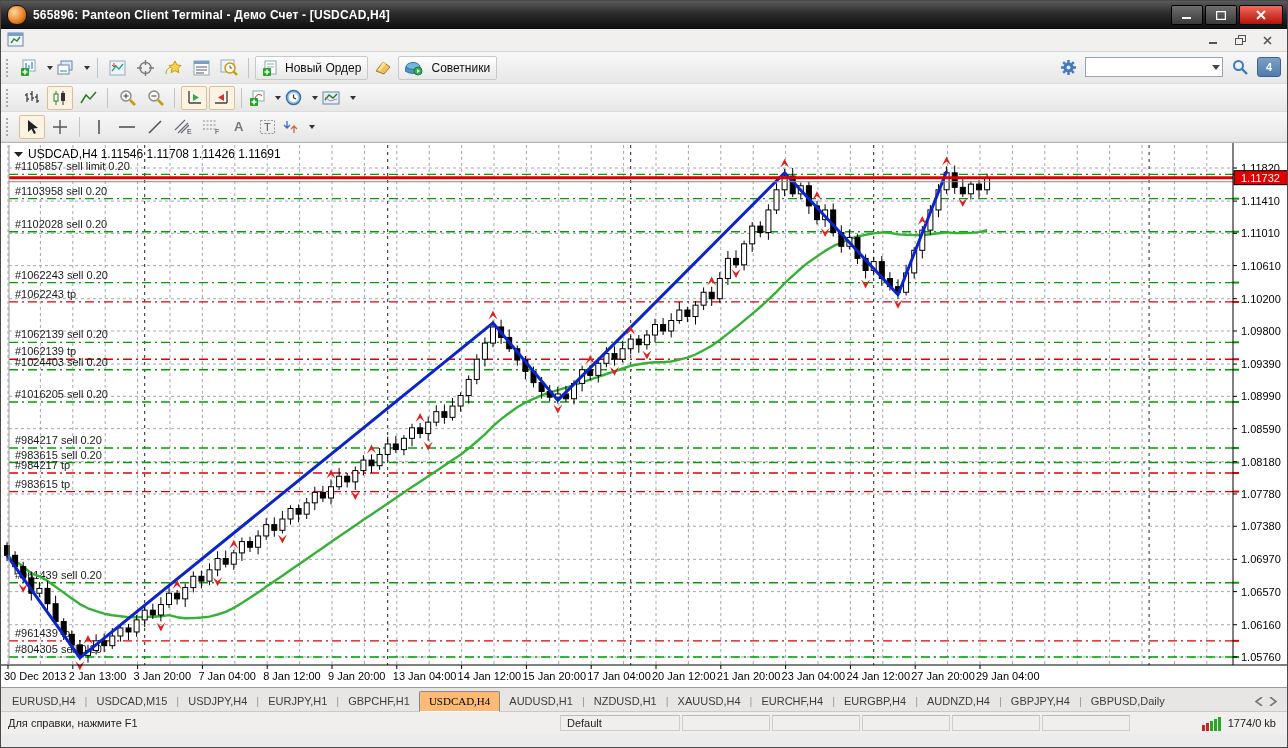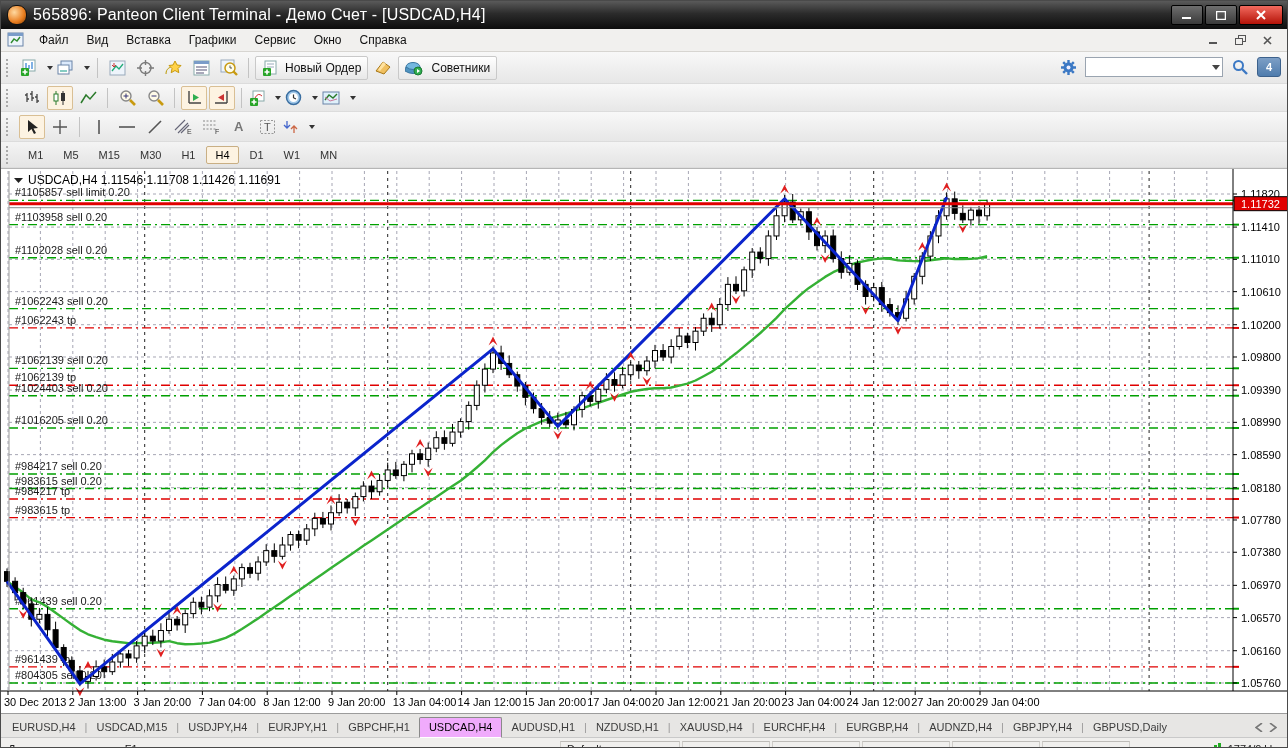--- a/index.html
+++ b/index.html
@@ -1,19 +1,19 @@
 <!DOCTYPE html>
 <html><head>
 <meta charset="utf-8">
 <style>
   html,body{margin:0;padding:0;}
   body{width:1288px;height:748px;font-family:"Liberation Sans",sans-serif;background:#ececec;overflow:hidden;border:1px solid #4a4a4a;box-sizing:border-box;}
   .titlebar{height:28px;background:linear-gradient(#5a5a5a,#2b2b2b 45%,#0d0d0d);display:flex;align-items:center;padding:0 4px;color:#fff;}
   .titlebar .app-ico{width:18px;height:18px;border-radius:9px;background:radial-gradient(circle at 35% 35%,#ffd9a0,#e87c1e 60%,#7a3c05);margin:0 6px 0 2px;border:1px solid #111;}
-  .titlebar .ttl{font-size:16px;font-weight:normal;letter-spacing:.2px;flex:1;white-space:nowrap;overflow:hidden;}
+  .titlebar .ttl{font-size:12px;font-weight:bold;letter-spacing:.2px;flex:1;white-space:nowrap;overflow:hidden;}
   .winbtns{display:flex;gap:2px;}
   .wbtn{width:30px;height:18px;border:1px solid #000;border-radius:2px;background:linear-gradient(#6e6e6e,#3a3a3a);display:flex;align-items:center;justify-content:center;}
   .wbtn.close{background:linear-gradient(#f26a5e,#b41207);width:42px;}
   .wbtn svg{display:block;}
   .menubar{height:22px;background:#f1f0ee;display:flex;align-items:center;border-bottom:1px solid #d7d5d1;padding:0 4px;}
   .menubar .doc-ico{width:17px;height:16px;margin:0 6px 0 2px;}
   .menu-item{font-size:12px;color:#111;padding:2px 9px;cursor:default;}
   .childbtns{margin-left:auto;display:flex;gap:3px;padding-right:4px;}
   .cbtn{width:24px;height:16px;display:flex;align-items:center;justify-content:center;background:#f1f0ee;}
   .toolbars{background:#ececec;}
@@ -29,21 +29,21 @@
   .tfbtn.active{background:#fdf3e2;border:1px solid #c9af84;color:#000;}
   .searchgrp{position:absolute;right:6px;top:3px;display:flex;align-items:center;gap:3px;}
   .srch-input{width:118px;height:18px;border:1px solid #9aa4b0;background:#fff;font-size:11px;padding:0 14px 0 4px;position:relative;}
   .srch-wrap{position:relative;display:flex;align-items:center;}
   .srch-dd{position:absolute;right:3px;width:0;height:0;border-left:4px solid transparent;border-right:4px solid transparent;border-top:5px solid #444;}
   .badge4{width:22px;height:18px;background:linear-gradient(#7d9fc6,#4f7cad);border:1px solid #3c618c;border-radius:3px;color:#fff;font-size:11px;font-weight:bold;display:flex;align-items:center;justify-content:center;}
   .chartwin{position:relative;height:544px;background:#fff;border-top:1px solid #b5b5b5;}
   .chartwin svg{position:absolute;left:0;top:0;}
   .tabsrow{height:24px;background:#e7e6e4;border-top:1px solid #9c9c9c;display:flex;align-items:flex-end;font-size:11px;padding:0 2px;box-sizing:border-box;}
   .symtab{padding:3px 9px 4px;color:#3c3c3c;white-space:nowrap;}
-  .symtab.active{background:#f0abfc;border:1px solid #8a8a8a;border-bottom:1px solid #fff;color:#000;margin-bottom:-1px;border-radius:2px 2px 0 0;}
+  .symtab.active{background:#fdba74;border:1px solid #8a8a8a;border-bottom:1px solid #fff;color:#000;margin-bottom:-1px;border-radius:2px 2px 0 0;font-family:Liberation Serif, serif;}
   .tabsep{color:#9a9a9a;padding:3px 0 4px;}
   .tabscroll{margin-left:auto;display:flex;gap:6px;padding:0 8px 5px 0;}
   .statusbar{height:22px;background:#f0efed;border-top:1px solid #c9c9c9;display:flex;align-items:center;font-size:11px;color:#222;}
   .scell{border:1px solid #cfcdc9;border-top-color:#bdbbb7;height:16px;display:flex;align-items:center;padding:0 6px;margin:0 1px;box-sizing:border-box;}
   .scell.help{width:556px;border:none;}
   .scell.profile{width:120px;}
   .scell.empty{width:88px;}
   .scell.traffic{margin-left:auto;border:none;display:flex;gap:6px;align-items:center;padding-right:10px;}
   text{font-family:"Liberation Sans",sans-serif;}
 </style>
@@ -71,29 +71,20 @@
       </div>
   </div>
 </div>
 
 <div class="menubar">
   <svg class="doc-ico" viewBox="0 0 17 16">
     <rect x="1" y="1" width="15" height="13" fill="#eef4fb" stroke="#6a84a8"></rect>
     <rect x="1" y="1" width="15" height="3" fill="#7a9cc8"></rect>
     <path d="M4 11 L7 7 L10 9 L13 5" stroke="#2e8b2e" fill="none" stroke-width="1.4"></path>
   </svg>
-  <div id="menu-items" style="display:flex;">
-      <div class="menu-item">Файл</div>
-      <div class="menu-item">Вид</div>
-      <div class="menu-item">Вставка</div>
-      <div class="menu-item">Графики</div>
-      <div class="menu-item">Сервис</div>
-      <div class="menu-item">Окно</div>
-      <div class="menu-item">Справка</div>
-    </div>
   <div class="childbtns">
     <div class="cbtn">
         <svg width="9" height="8">
           <rect y="6" width="8" height="2" fill="#555"></rect>
         </svg>
       </div>
     <div class="cbtn">
         <svg width="11" height="10">
           <rect x="3.5" y="0.5" width="7" height="6" fill="none" stroke="#555"></rect>
           <rect x="0.5" y="3.5" width="7" height="6" fill="#f1f0ee" stroke="#555"></rect>
@@ -342,34 +333,20 @@
     </div>
     <div class="tb">
       <svg width="16" height="16" viewBox="0 0 16 16">
           <path d="M4 2 l0 7 m-3-3 l3 3 l3-3" stroke="#46c" fill="none" stroke-width="1.3"></path>
           <path d="M11 14 l0-7 m-3 3 l3-3 l3 3" stroke="#c64" fill="none" stroke-width="1.3"></path>
         </svg>
       <span class="dd"></span>
     </div>
   </div>
 
-  <div class="trow rtf">
-    <div class="grip"></div>
-    <div id="tf-buttons" style="display:flex;">
-        <div class="tfbtn">M1</div>
-        <div class="tfbtn">M5</div>
-        <div class="tfbtn">M15</div>
-        <div class="tfbtn">M30</div>
-        <div class="tfbtn">H1</div>
-        <div class="tfbtn active">H4</div>
-        <div class="tfbtn">D1</div>
-        <div class="tfbtn">W1</div>
-        <div class="tfbtn">MN</div>
-      </div>
-  </div>
 </div>
 
 <div class="chartwin">
   <svg id="chart-svg" width="1288" height="544">
       <rect x="8" y="2" width="1224" height="520" fill="#fff"></rect>
       <line x1="8" x2="1232" y1="25" y2="25" stroke="#a6a6b4" stroke-width="1" stroke-dasharray="3,3"></line>
       <line x1="8" x2="1232" y1="58.08289999999994" y2="58.08289999999994" stroke="#a6a6b4" stroke-width="1" stroke-dasharray="3,3"></line>
       <line x1="8" x2="1232" y1="90.35889999999996" y2="90.35889999999996" stroke="#a6a6b4" stroke-width="1" stroke-dasharray="3,3"></line>
       <line x1="8" x2="1232" y1="122.6349" y2="122.6349" stroke="#a6a6b4" stroke-width="1" stroke-dasharray="3,3"></line>
       <line x1="8" x2="1232" y1="155.71779999999993" y2="155.71779999999993" stroke="#a6a6b4" stroke-width="1" stroke-dasharray="3,3"></line>

